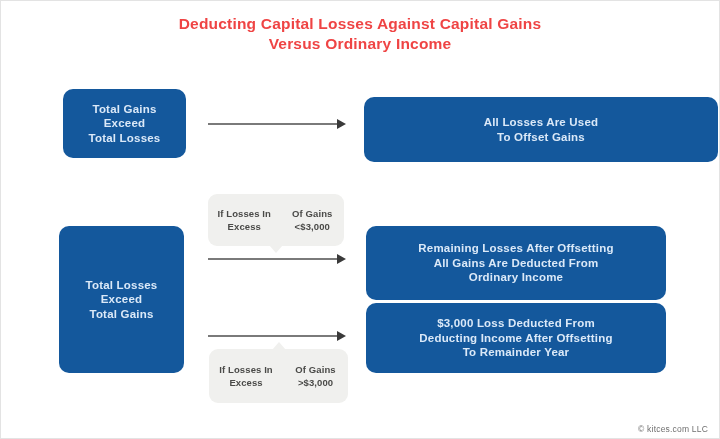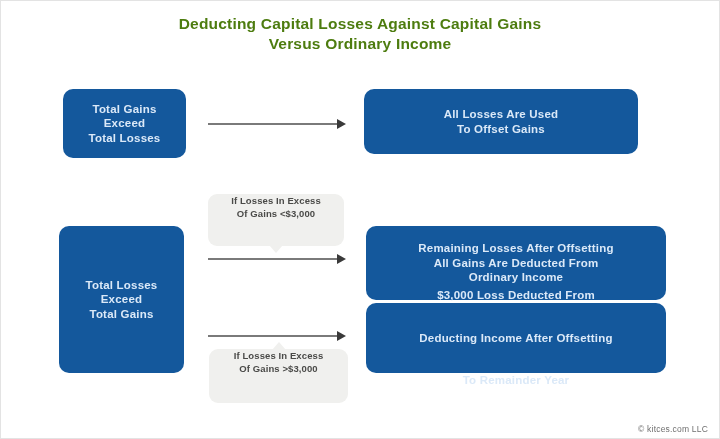--- a/index.html
+++ b/index.html
@@ -12,21 +12,21 @@
     position: relative;
     width: 720px; height: 439px;
     background: #ffffff;
     border: 1px solid #e3e3e3;
     overflow: hidden;
   }
   .title {
     position: absolute;
     top: 13px; left: 0; right: 0;
     text-align: center;
-    color: #4d7c0f;
+    color: #ef4444;
     font-size: 15.5px;
     font-weight: 700;
     line-height: 20px;
     letter-spacing: 0.2px;
   }
   .node {
     position: absolute;
     background: #14589c;
     border-radius: 10px;
     color: #dbe9f8;
@@ -35,23 +35,23 @@
     align-items: center;
     justify-content: center;
     text-align: right;
     font-size: 11.5px;
     font-weight: 700;
     line-height: 14.5px;
     letter-spacing: 0.2px;
   }
   .node-left-top    { left: 62px;  top: 88px;  width: 123px; height: 69px; }
   .node-left-bottom { left: 58px;  top: 225px; width: 125px; height: 147px; }
-  .node-right-top   { left: 363px; top: 88px;  width: 274px; height: 65px; }
+  .node-right-top   { left: 363px; top: 96px;  width: 354px; height: 65px; }
   .node-right-mid   { left: 365px; top: 225px; width: 300px; height: 74px; }
-  .node-right-bot   { left: 365px; top: 302px; width: 300px; height: 70px; gap: 28px; }
+  .node-right-bot   { left: 365px; top: 302px; width: 300px; height: 70px; }
 
   .arrow {
     position: absolute;
     height: 2px;
     background: #7a7a7a;
   }
   .arrow::after {
     content: '';
     position: absolute;
     right: -8px; top: -4px;
@@ -63,22 +63,23 @@
   .arrow-1 { left: 207px; top: 122px; width: 130px; }
   .arrow-2 { left: 207px; top: 257px; width: 130px; }
   .arrow-3 { left: 207px; top: 334px; width: 130px; }
 
   .condition {
     position: absolute;
     background: #f0f0ee;
     border-radius: 9px;
     color: #4a4a48;
     display: flex;
-    flex-direction: column;
+    flex-direction: row;
     align-items: center;
+    justify-content: center;
     text-align: center;
     font-size: 9.5px;
     font-weight: 700;
     line-height: 13px;
     letter-spacing: 0.1px;
   }
   .condition-top { left: 207px; top: 193px; width: 136px; height: 52px; }
   .condition-top::after {
     content: '';
     position: absolute;

